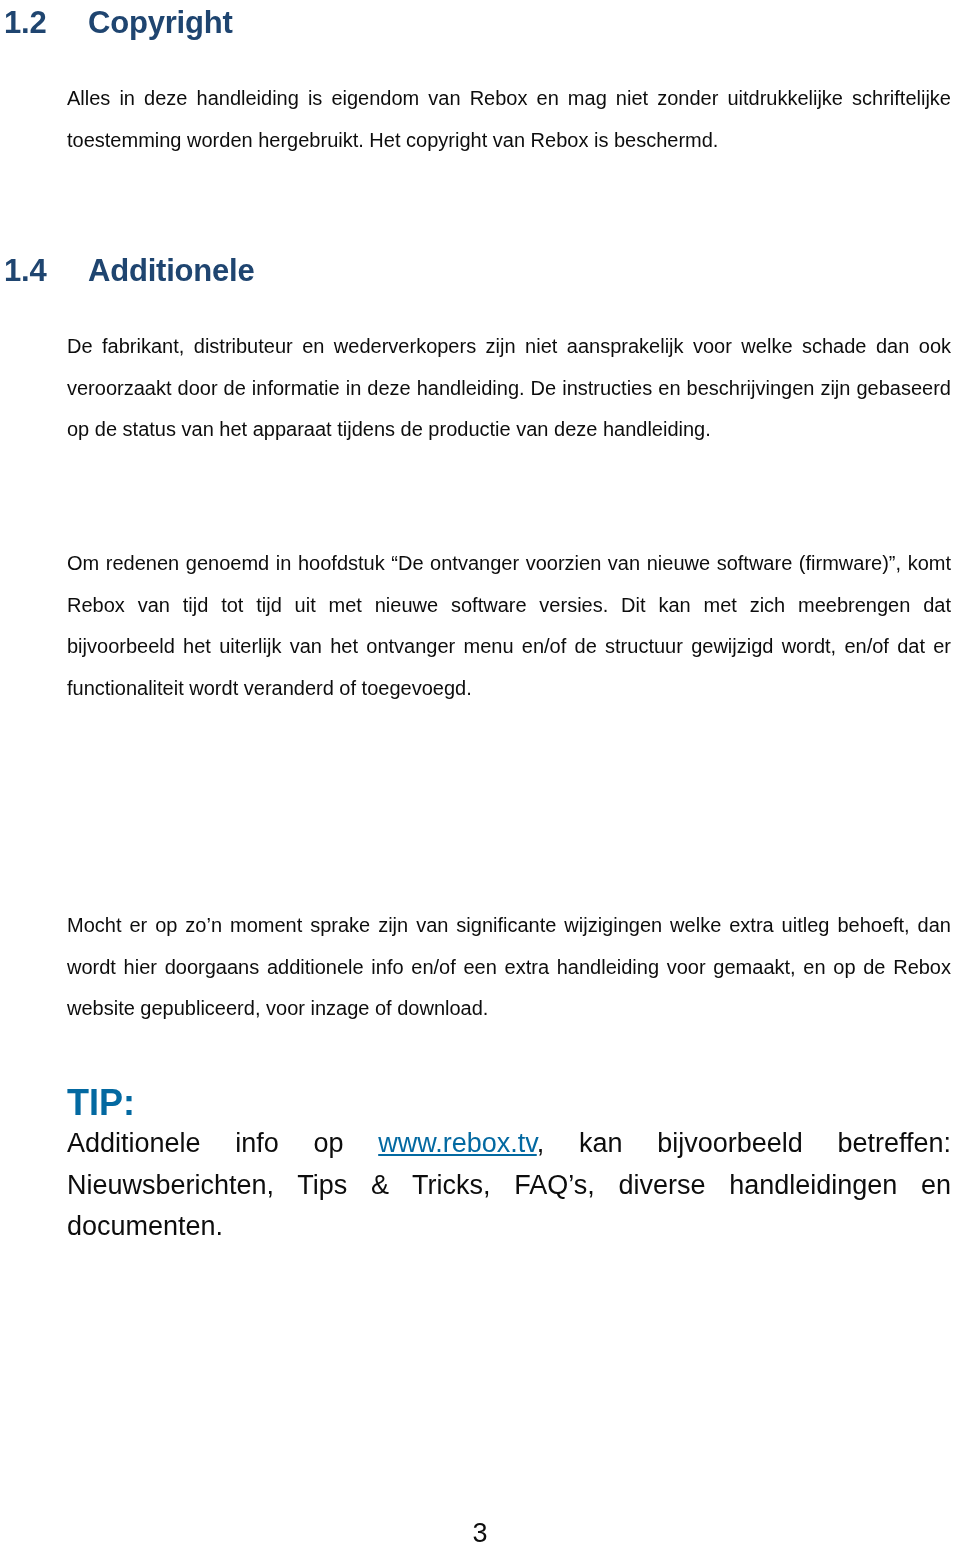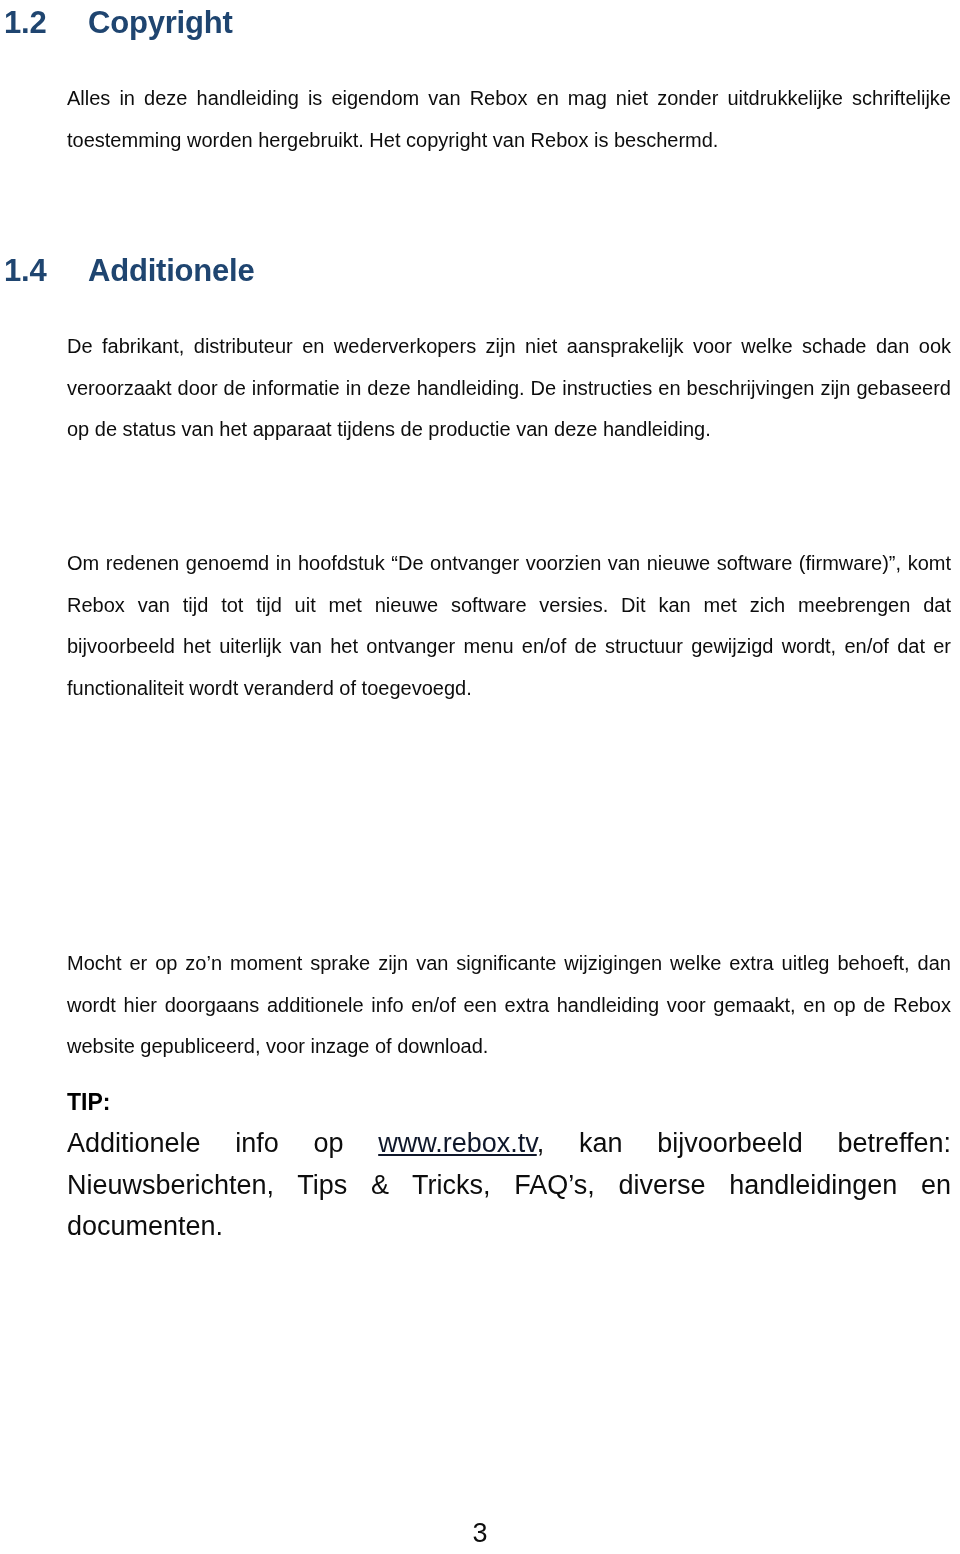--- a/index.html
+++ b/index.html
@@ -63,44 +63,44 @@
     font-weight: normal;
     -webkit-hyphens: none;
     hyphens: none;
   }
   
 
   #para-copyright { top: 78px; }
   #para-disclaimer-1 { top: 326px; }
   #para-disclaimer-2 { top: 543px; }
   #para-disclaimer-3 { top: 740px; }
-  #para-disclaimer-4 { top: 943px; }
+  #para-disclaimer-4 { top: 905px; }
 
   .tip-label {
     position: absolute;
     left: 67px;
     top: 1082px;
-    font-size: 23px;
+    font-size: 36px;
     line-height: 41.5px;
     font-weight: bold;
-    color: #000000;
+    color: #0369a1;
   }
   #para-tip {
     position: absolute;
     left: 67px;
     top: 1123px;
     width: 884px;
     font-size: 27px;
     line-height: 41.5px;
     text-align: justify;
     color: #0d0d0d;
   }
 
   .weblink {
-    color: #0f172a;
+    color: #0369a1;
     text-decoration: underline;
     text-underline-offset: 2px;
   }
 
   .page-number {
     position: absolute;
     left: 0;
     top: 1516px;
     width: 960px;
     text-align: center;

